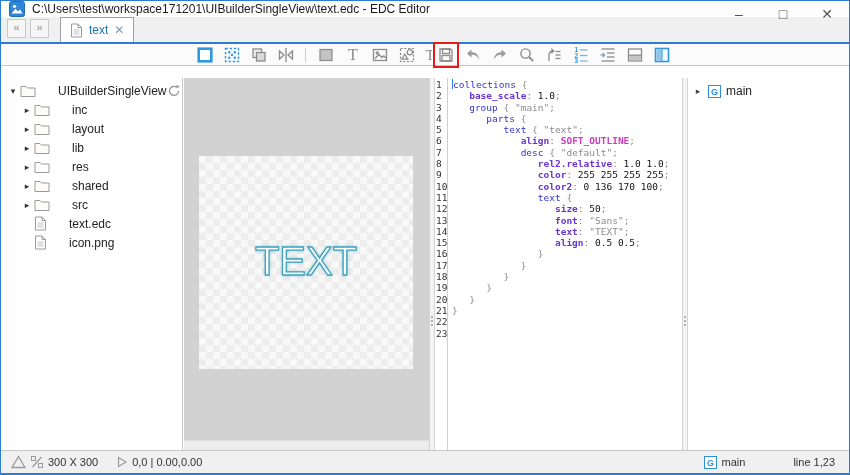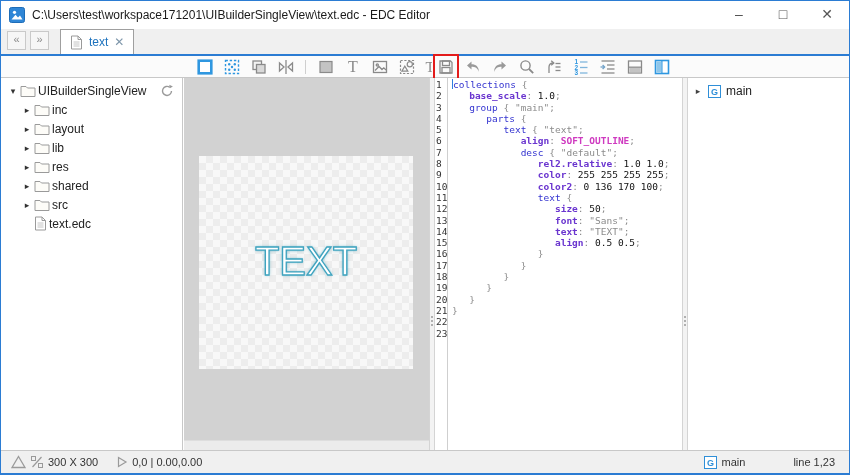--- a/index.html
+++ b/index.html
@@ -1,20 +1,20 @@
 <!DOCTYPE html>
 <html><head>
 <meta charset="utf-8">
 <style>
   html,body{margin:0;padding:0;background:#e8e8e8;}
   body{width:850px;height:475px;overflow:hidden;font-family:"Liberation Sans",sans-serif;}
   .window{box-sizing:border-box;width:850px;height:475px;border:1px solid #2b7cd3;border-bottom:2px solid #2b7cd3;background:#fff;position:relative;}
 
   
-  .titlebar{height:28px;display:flex;align-items:center;padding-left:8px;background:#fff;position:relative;}
+  .titlebar{height:16px;display:flex;align-items:center;padding-left:8px;background:#fff;position:relative;}
   .app-icon{width:16px;height:16px;flex:none;display:inline-flex;}
   .title{font-size:12px;color:#1a1a1a;margin-left:7px;white-space:nowrap;}
   .win-controls{position:absolute;right:0;top:0;height:28px;display:flex;}
   .win-btn{width:44px;text-align:center;line-height:26px;color:#555;font-size:14px;}
 
   
   .tabbar{height:27px;background:#f0f0f0;border-bottom:2px solid #2b7cd3;display:flex;align-items:flex-end;padding-left:4px;box-sizing:border-box;}
   .nav-btn{width:17px;height:17px;border:1px solid #c9c9c9;background:#f6f6f6;color:#8a8a8a;font-size:11px;line-height:15px;text-align:center;margin:0 2px 4px 2px;flex:none;}
   .tab{height:25px;background:#fff;border:1px solid #9f9f9f;border-bottom:none;display:flex;align-items:center;padding:0 9px;margin-left:9px;gap:6px;box-sizing:border-box;}
   .tab-icon{display:inline-flex;}
@@ -32,21 +32,21 @@
   
   .main{position:absolute;top:77px;left:0;right:0;bottom:23px;}
   .panel{position:absolute;top:0;bottom:0;}
 
   .file-panel{left:0;width:182px;border-right:1px solid #c8c8c8;background:#fff;padding-top:3px;box-sizing:border-box;}
   .tree-row{height:19px;display:flex;align-items:center;font-size:12px;color:#222;}
   .tree-row .tw{width:12px;text-align:center;font-size:9px;color:#333;flex:none;}
   .tree-row.root{padding-left:6px;}
   .tree-row.folder,.tree-row.file{padding-left:20px;}
   .tree-row .ticon{display:inline-flex;flex:none;margin-left:1px;}
-  .tlabel{margin-left:2px;white-space:nowrap;}
+  .tlabel{margin-left:22px;white-space:nowrap;}
   .refresh{margin-left:auto;margin-right:8px;display:inline-flex;}
 
   .canvas{left:183px;width:245px;background:#d2d2d2;}
   .canvas-stage{position:absolute;left:15px;top:78px;width:214px;height:213px;
     background:repeating-conic-gradient(#ededed 0% 25%, #f8f8f8 0% 50%);background-size:14px 14px;}
   .canvas-text{position:absolute;left:0;right:0;top:50%;transform:translateY(-54%);text-align:center;
     font-size:40px;letter-spacing:0px;color:#fff;-webkit-text-stroke:1.3px #3fa3bf;
     text-shadow:0 0 2px rgba(0,136,170,.6),0 0 4px rgba(0,136,170,.35);}
   .canvas-hscroll{position:absolute;left:0;right:0;bottom:0;height:9px;background:#ececec;border-top:1px solid #dedede;}
 
@@ -350,20 +350,35 @@
               <path d="M1.5 1 H8 L11.5 4.5 V14 H1.5 Z" fill="#fff" stroke="#9a9a9a"></path>
               <path d="M8 1 V4.5 H11.5" fill="none" stroke="#9a9a9a"></path>
               <g stroke="#c4c4c4">
                 <line x1="3.5" y1="7" x2="9.5" y2="7"></line>
                 <line x1="3.5" y1="9" x2="9.5" y2="9"></line>
                 <line x1="3.5" y1="11" x2="9.5" y2="11"></line>
               </g>
             </svg>
           </span>
           <span class="tlabel">text.edc</span>
+        </div>
+        <div class="tree-row file">
+          <span class="tw"></span>
+          <span class="ticon">
+            <svg width="13" height="15" viewBox="0 0 13 15">
+              <path d="M1.5 1 H8 L11.5 4.5 V14 H1.5 Z" fill="#fff" stroke="#9a9a9a"></path>
+              <path d="M8 1 V4.5 H11.5" fill="none" stroke="#9a9a9a"></path>
+              <g stroke="#c4c4c4">
+                <line x1="3.5" y1="7" x2="9.5" y2="7"></line>
+                <line x1="3.5" y1="9" x2="9.5" y2="9"></line>
+                <line x1="3.5" y1="11" x2="9.5" y2="11"></line>
+              </g>
+            </svg>
+          </span>
+          <span class="tlabel">icon.png</span>
         </div>
       </div>
 
     <div class="panel canvas">
       <div class="canvas-stage">
         <div class="canvas-text">TEXT</div>
       </div>
       <div class="canvas-hscroll"></div>
     </div>
 

